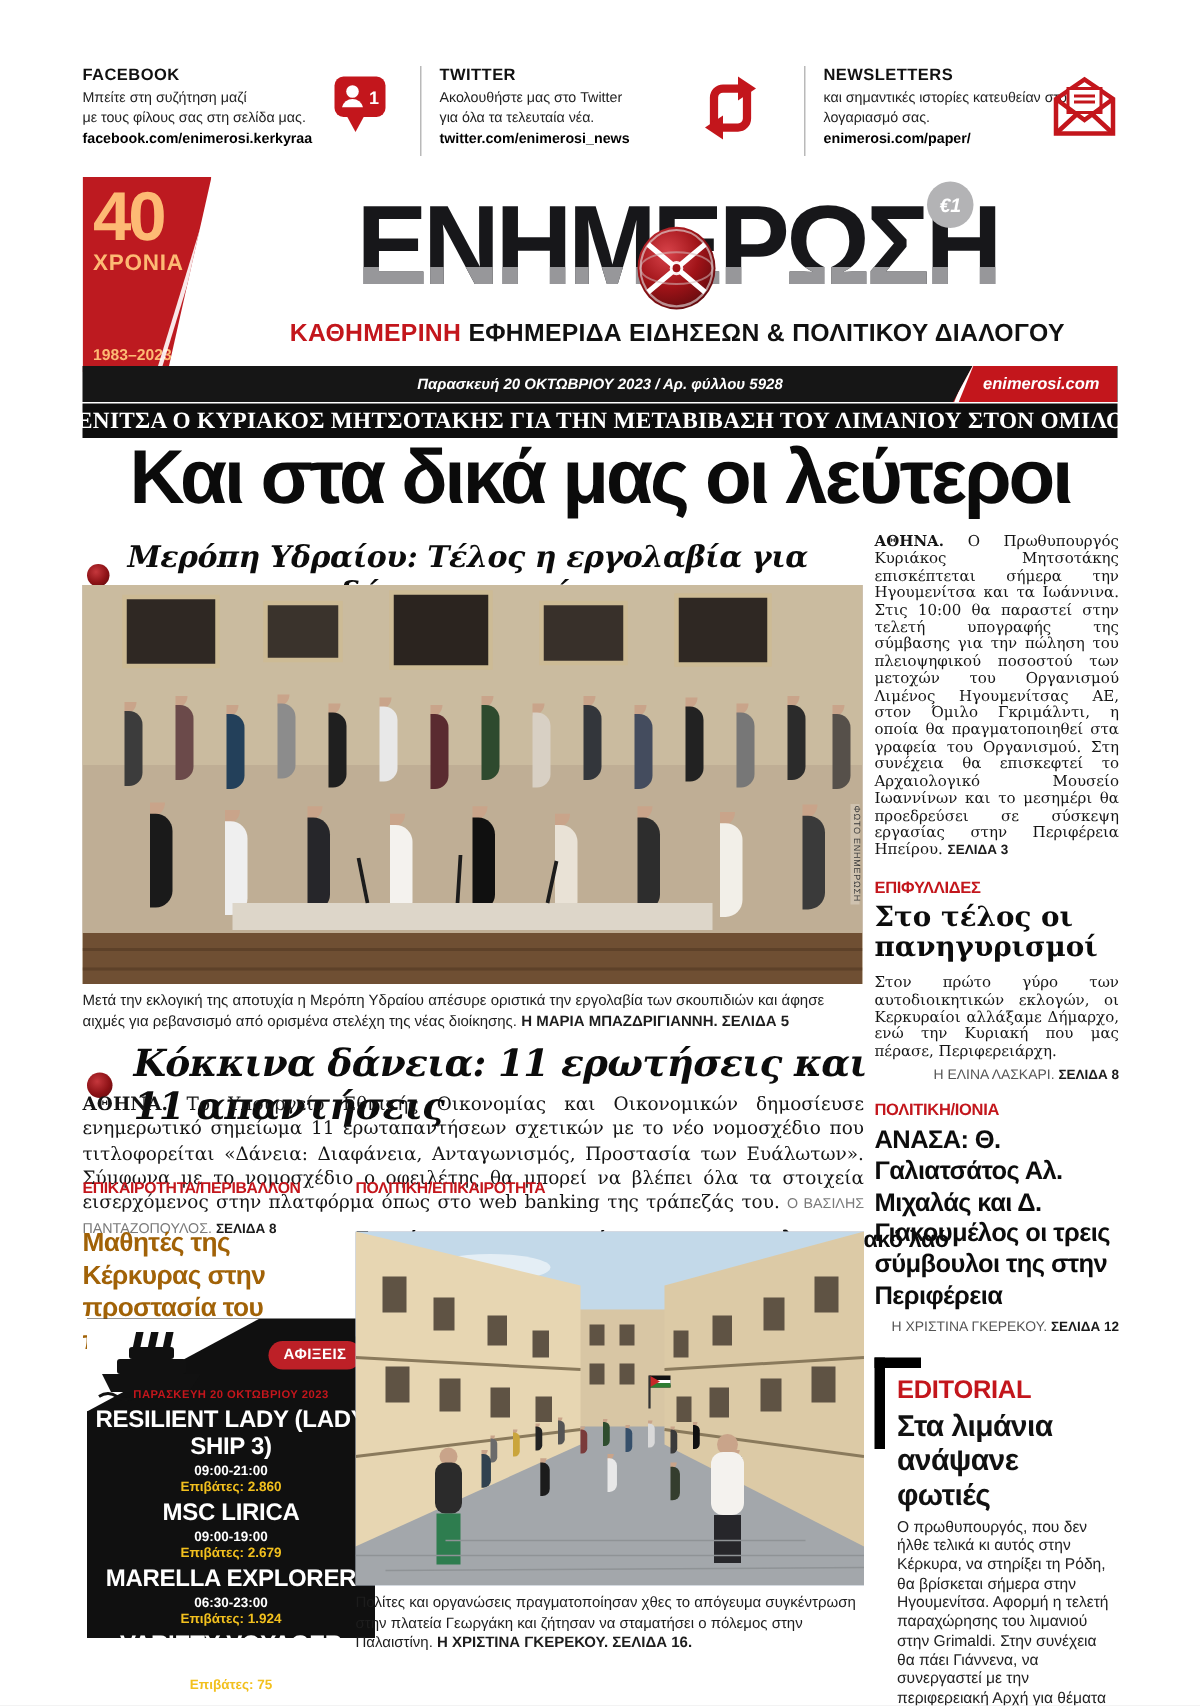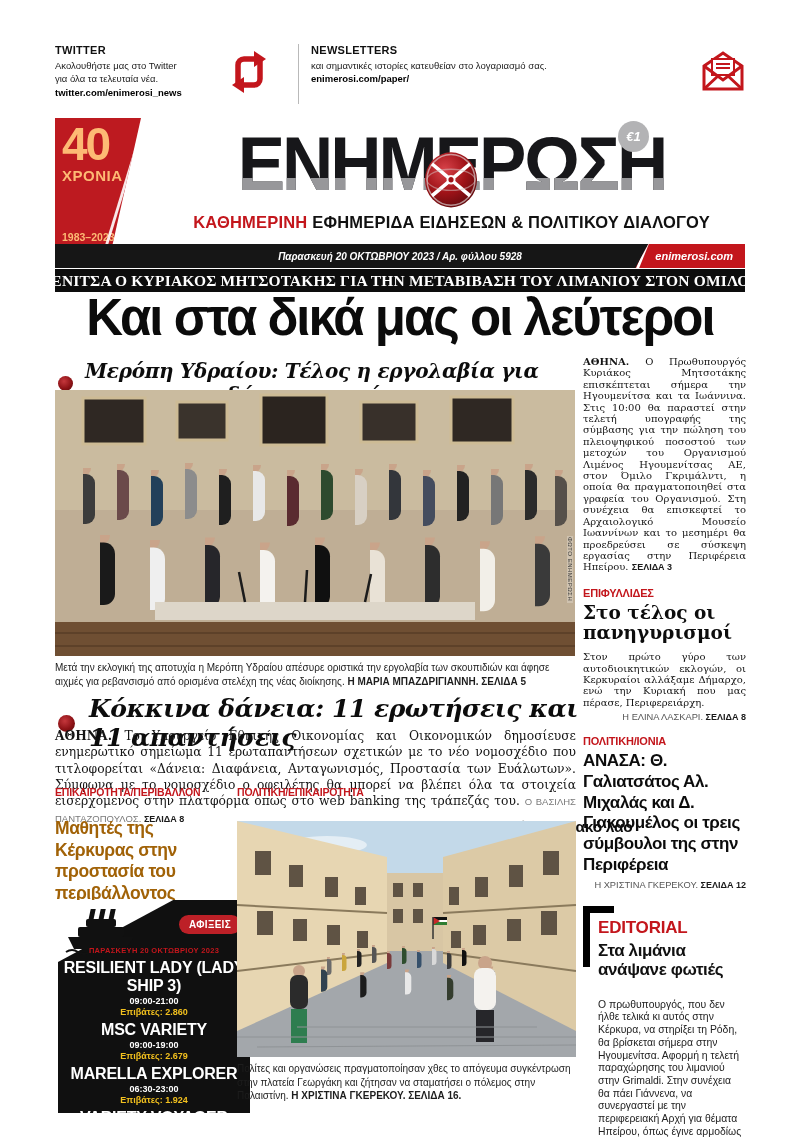--- a/index.html
+++ b/index.html
@@ -84,30 +84,30 @@
            text-align:justify;color:#151515;}
   .rc-label{color:#c3161c;font-size:11px;font-weight:800;letter-spacing:-.2px;margin:13px 0 4px;}
   .rc-serifhead{font-family:"DejaVu Serif",serif;font-weight:700;font-size:18.5px;
                 line-height:1.12;color:#0c0c0c;margin-bottom:7px;}
   .rc-sanshead{font-size:17px;font-weight:900;line-height:1.22;letter-spacing:-.4px;color:#0c0c0c;margin-bottom:2px;}
   .rc-byline{text-align:right;font-size:9.3px;color:#555;margin-top:4px;}
 
   .editorial{position:relative;margin-top:16px;padding:12px 4px 16px 15px;}
   .brk-tl{position:absolute;left:0;top:0;width:24px;height:54px;border-left:7px solid #000;border-top:7px solid #000;}
   .ed-label{color:#c3161c;font-size:17px;font-weight:800;letter-spacing:-.2px;margin-bottom:3px;}
-  .ed-head{font-size:17px;font-weight:800;line-height:1.15;letter-spacing:-.4px;margin-bottom:19px;}
+  .ed-head{font-size:20px;font-weight:800;line-height:1.15;letter-spacing:-.4px;margin-bottom:4px;}
   .ed-body{font-size:10.4px;line-height:12.7px;color:#222;}
 
   
   .env{position:absolute;left:55px;top:786px;width:176px;}
   .sec-label{color:#c3161c;font-size:10.5px;font-weight:800;letter-spacing:-.2px;margin-bottom:20px;}
   .env-head{font-size:17.5px;font-weight:700;line-height:1.24;letter-spacing:-.4px;color:#a16207;}
   .env-byline{font-size:9.3px;color:#555;margin-top:6px;padding-left:18px;}
 
-  .shipbox{position:absolute;left:58px;top:900px;width:192px;height:213px;background:#101010;color:#fff;}
+  .shipbox{position:absolute;left:58px;top:879px;width:192px;height:213px;background:#101010;color:#fff;}
   .wedge{position:absolute;left:0;top:0;width:100%;height:62px;background:#fff;
          clip-path:polygon(0 0,60% 0,0 100%);}
   .ship-svg{position:absolute;left:4px;top:3px;}
   .afx-badge{position:absolute;right:9px;top:15px;background:#bd2027;color:#fff;font-size:10px;
              font-weight:800;padding:4px 10px;border-radius:12px;letter-spacing:.3px;}
   .ship-list{position:absolute;left:0;right:0;top:46px;text-align:center;}
   .ship-date{color:#c3161c;font-size:7.5px;font-weight:800;letter-spacing:.3px;margin-bottom:2px;}
   .ship-name{font-size:16px;font-weight:900;letter-spacing:-.2px;margin-top:4px;}
   .ship-hours{font-size:9px;font-weight:700;margin-top:1px;}
   .ship-pax{font-size:9px;font-weight:800;color:#f2c01e;margin-top:1px;}
@@ -117,20 +117,35 @@
   .pal-head{font-size:15.5px;font-weight:900;letter-spacing:-.3px;color:#0c0c0c;white-space:nowrap;}
   .pal-photo{position:absolute;left:237px;top:821px;width:339px;height:236px;overflow:hidden;background:#b9c6cf;}
   .pal-caption{position:absolute;left:237px;top:1062px;width:339px;font-size:10px;line-height:1.35;color:#1d1d1d;}
 </style>
 </head>
 <body>
 
 <div class="page">
 
   <div class="social">
+    <div class="social-col col-fb">
+      <div class="social-title">FACEBOOK</div>
+      <div class="social-line">Μπείτε στη συζήτηση μαζί</div>
+      <div class="social-line">με τους φίλους σας στη σελίδα μας.</div>
+      <div class="social-link">facebook.com/enimerosi.kerkyraa</div>
+      <span class="social-icon">
+        <svg width="36" height="42" viewBox="0 0 36 42">
+          <rect x="1" y="1" width="34" height="27" rx="6" fill="#c3161c"></rect>
+          <path d="M9 27 l6 11 6-11z" fill="#c3161c"></path>
+          <circle cx="13" cy="11" r="4.2" fill="#fff"></circle>
+          <path d="M6 21.5 a7.2 7.2 0 0 1 14 0 z" fill="#fff"></path>
+          <text x="24" y="19" fill="#fff" font-size="12" font-weight="bold" font-family="Liberation Sans, sans-serif">1</text>
+        </svg>
+      </span>
+    </div>
     <div class="social-col col-tw">
       <div class="social-title">TWITTER</div>
       <div class="social-line">Ακολουθήστε μας στο Twitter</div>
       <div class="social-line">για όλα τα τελευταία νέα.</div>
       <div class="social-link">twitter.com/enimerosi_news</div>
       <span class="social-icon">
         <svg width="46" height="44" viewBox="0 0 46 44">
           <path d="M12 34 V15 a6 6 0 0 1 6-6 h13" fill="none" stroke="#c3161c" stroke-width="5.5"></path>
           <path d="M28 1 l12 8 -12 8 z" fill="#c3161c"></path>
           <path d="M34 10 v19 a6 6 0 0 1 -6 6 H15" fill="none" stroke="#c3161c" stroke-width="5.5"></path>
@@ -366,21 +381,21 @@
     </span>
     <span class="afx-badge">ΑΦΙΞΕΙΣ</span>
     <div class="ship-list">
       <div class="ship-date">ΠΑΡΑΣΚΕΥΗ 20 ΟΚΤΩΒΡΙΟΥ 2023</div>
       <div>
         <div class="ship-name">RESILIENT LADY (LADY SHIP 3)</div>
         <div class="ship-hours">09:00-21:00</div>
         <div class="ship-pax">Επιβάτες: 2.860</div>
       </div>
       <div>
-        <div class="ship-name">MSC VARIETY</div>
+        <div class="ship-name">MSC LIRICA</div>
         <div class="ship-hours">09:00-19:00</div>
         <div class="ship-pax">Επιβάτες: 2.679</div>
       </div>
       <div>
         <div class="ship-name">MARELLA EXPLORER</div>
         <div class="ship-hours">06:30-23:00</div>
         <div class="ship-pax">Επιβάτες: 1.924</div>
       </div>
       <div>
         <div class="ship-name">VARIETY VOYAGER</div>

